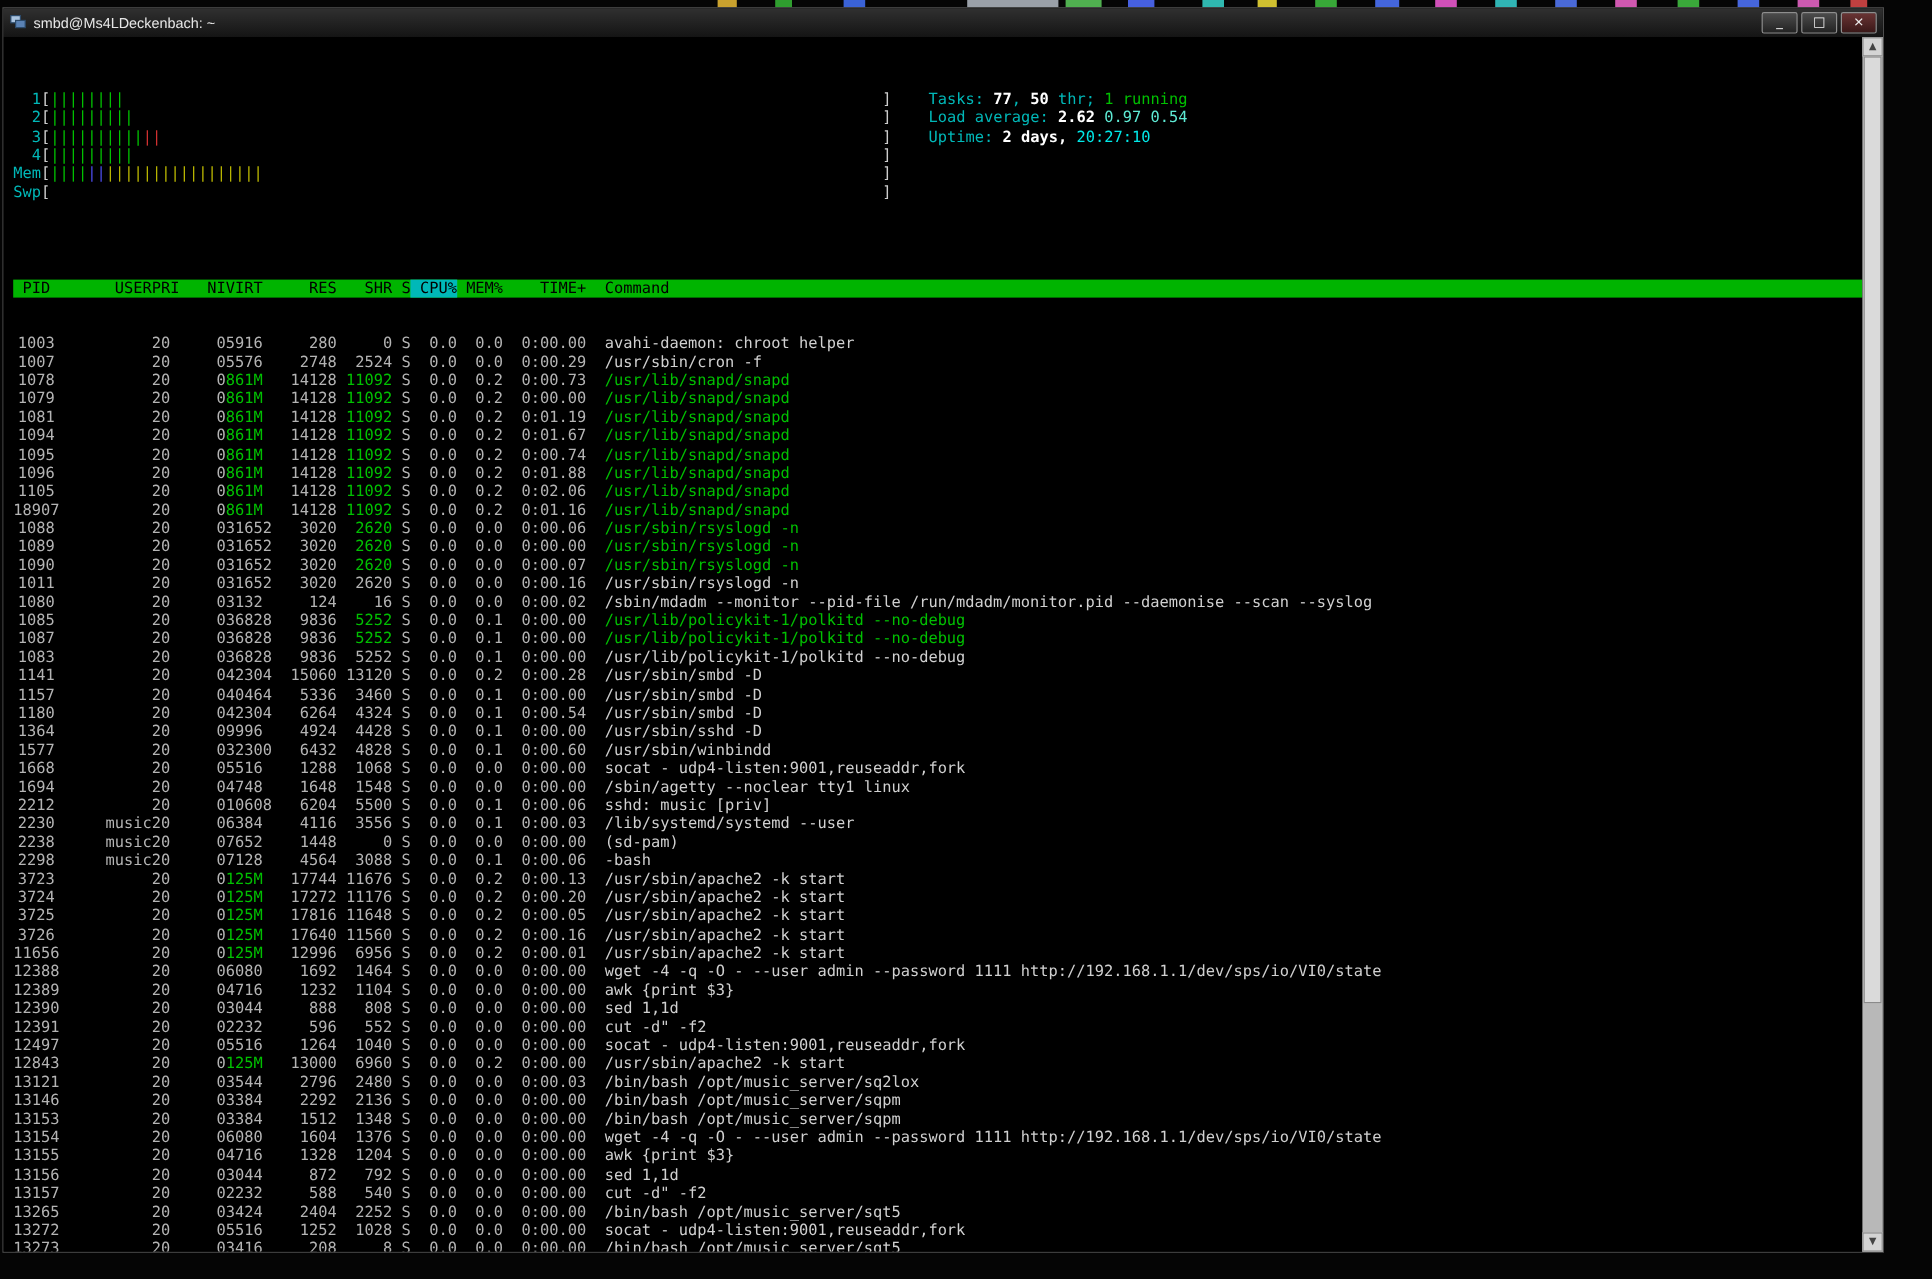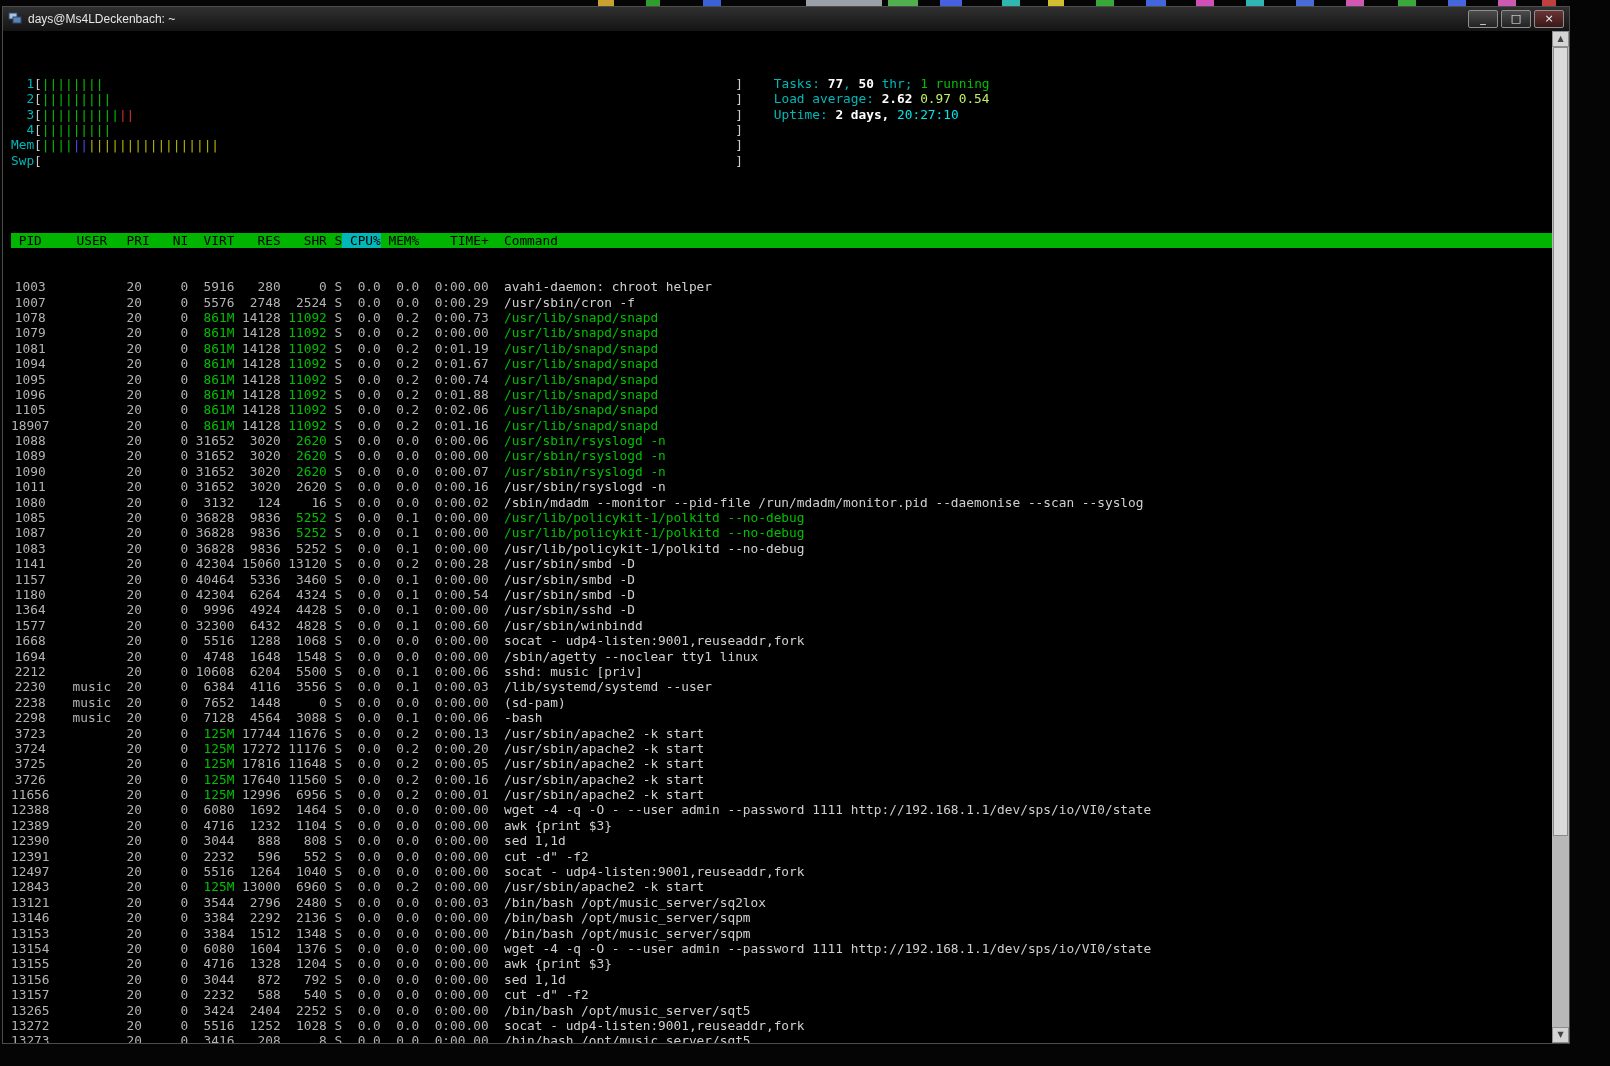--- a/index.html
+++ b/index.html
@@ -20,36 +20,36 @@
             font-size:12.8px;line-height:15.4px;padding:14px 0 0 8px;overflow:hidden;white-space:pre}
   .top-area{display:flex}
   .mline{white-space:pre;height:15.4px}
   .cap{display:inline-block;width:3ch;text-align:right}
   .brk{color:#cccccc}
   .minner{display:inline-block;width:90ch;overflow:hidden;white-space:pre;vertical-align:top}
   .bar-green{color:var(--green)} .bar-red{color:var(--red)} .bar-blue{color:var(--blue)} .bar-yellow{color:var(--yellow)}
   .summary{margin-left:4ch}
   .sline{height:15.4px;white-space:pre}
   .t-cyan{color:var(--cyan)} .t-bcyan{color:var(--bright-cyan);font-weight:normal}
-  .t-white{color:var(--white);font-weight:bold} .t-dim{color:#bef264}
+  .t-white{color:var(--white);font-weight:bold} .t-dim{color:#5eead4}
   .t-green{color:var(--green)} .cyan{color:var(--cyan)}
   
   .phead{display:flex;margin-top:34px;background:var(--header-bg);color:#000;height:15.4px}
   .phead .cell{color:#000}
   .phead .sorted{background:var(--sort-bg)}
   .cell{display:inline-block;white-space:pre;overflow:hidden}
   .prow{display:flex;height:15.4px}
   .prow .cell{color:var(--text)}
   .prow .c-cmd{color:#d0d0d0}
   .prow .t-green{color:var(--green)}
   .c-pid{width:5ch;text-align:center}
-  .c-user{width:10ch;text-align:center;padding-left:1ch}
+  .c-user{width:10ch;text-align:right;padding-left:1ch}
   .c-pri{width:4ch;}
   .c-ni{width:4ch;text-align:right}
-  .c-virt{width:6ch;text-align:right}
+  .c-virt{width:6ch;}
   .c-res{width:6ch;text-align:right}
   .c-shr{width:6ch;text-align:right}
   .c-s{width:2ch;text-align:right}
   .c-cpu{width:5ch;text-align:right}
   .c-mem{width:5ch;text-align:right}
   .c-time{width:9ch;text-align:right}
   .c-cmd{flex:1 1 auto;padding-left:2ch;text-align:left}
   
   .scrollbar{width:17px;background:#b8b8b8;position:relative;font-family:"DejaVu Sans",sans-serif}
   .sb-arrow{position:absolute;left:0;width:100%;height:16px;background:#d4d4d4;border:1px solid #8e8e8e;
@@ -83,21 +83,21 @@
 
   <div class="window">
 
     <div class="titlebar">
       <span style="display:inline-flex">
         <svg width="14" height="14" viewBox="0 0 14 14">
           <rect x="1" y="1" width="8" height="6" fill="#aac4e0" stroke="#2c4a6a"></rect>
           <rect x="5" y="5" width="8" height="6" fill="#5a82b4" stroke="#2c4a6a"></rect>
         </svg>
       </span>
-      <span class="title-text">days@Ms4LDeckenbach: ~</span>
+      <span class="title-text">smbd@Ms4LDeckenbach: ~</span>
       <span class="winbtn">_</span>
       <span class="winbtn">□</span>
       <span class="winbtn close">×</span>
     </div>
 
     <div class="term-wrap">
       <div class="terminal">
         <div class="top-area">
           <div><div class="mline"><span class="cyan cap">1</span><span class="brk">[</span><span class="minner"><span class="bar-green">||||||||</span></span><span class="brk">]</span></div><div class="mline"><span class="cyan cap">2</span><span class="brk">[</span><span class="minner"><span class="bar-green">|||||||||</span></span><span class="brk">]</span></div><div class="mline"><span class="cyan cap">3</span><span class="brk">[</span><span class="minner"><span class="bar-green">||||||||||</span><span class="bar-red">||</span></span><span class="brk">]</span></div><div class="mline"><span class="cyan cap">4</span><span class="brk">[</span><span class="minner"><span class="bar-green">|||||||||</span></span><span class="brk">]</span></div><div class="mline"><span class="cyan cap">Mem</span><span class="brk">[</span><span class="minner"><span class="bar-green">||||</span><span class="bar-blue">||</span><span class="bar-yellow">|||||||||||||||||</span></span><span class="brk">]</span></div><div class="mline"><span class="cyan cap">Swp</span><span class="brk">[</span><span class="minner"></span><span class="brk">]</span></div></div>
           <div class="summary"><div class="sline"><span class="t-cyan">Tasks: </span><span class="t-white">77</span><span class="t-cyan">, </span><span class="t-white">50</span><span class="t-cyan"> thr; </span><span class="t-green">1</span><span class="t-green"> running</span></div><div class="sline"><span class="t-cyan">Load average: </span><span class="t-white">2.62 </span><span class="t-dim">0.97 </span><span class="t-dim">0.54</span></div><div class="sline"><span class="t-cyan">Uptime: </span><span class="t-white">2 days, </span><span class="t-bcyan">20:27:10</span></div></div>

